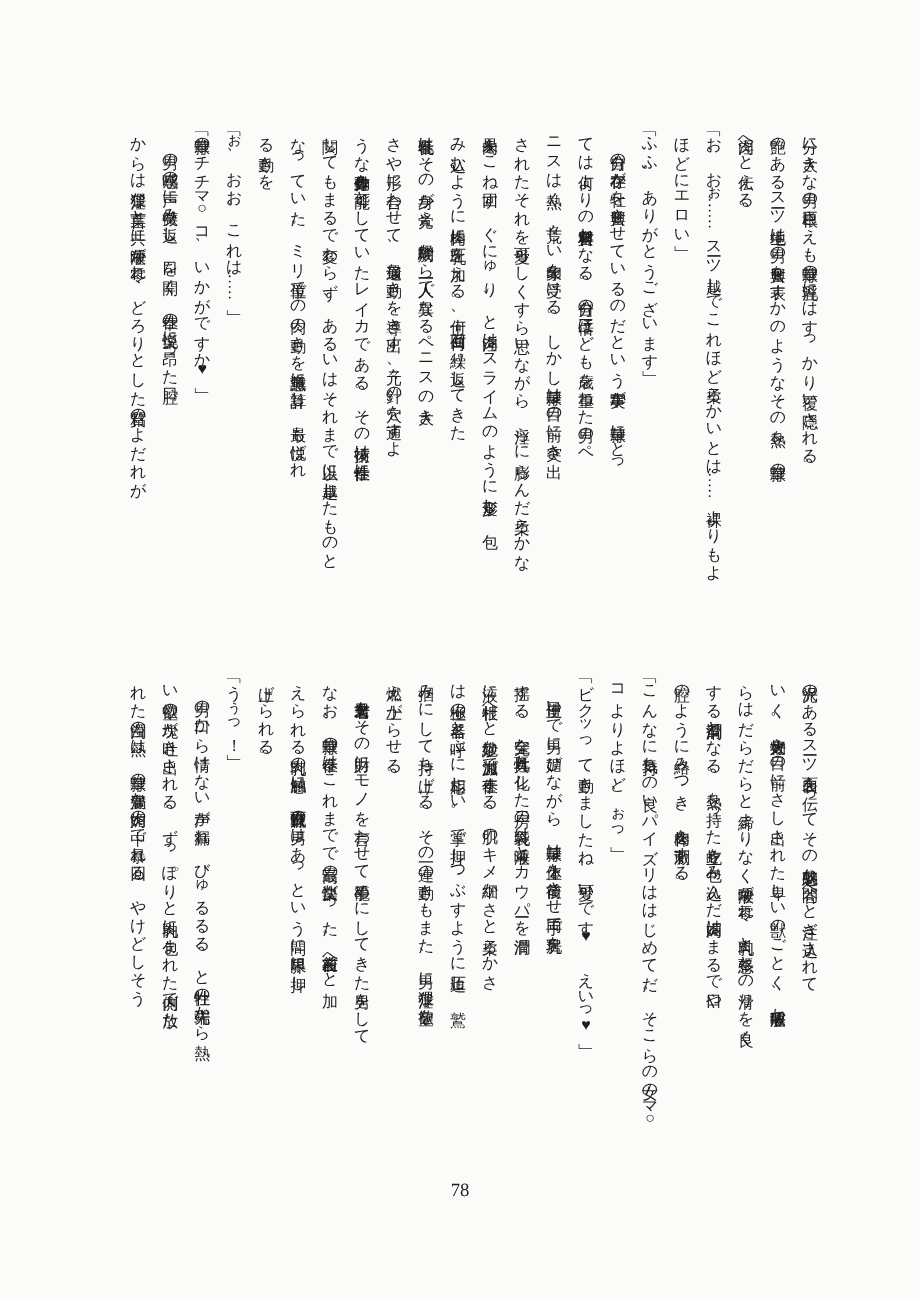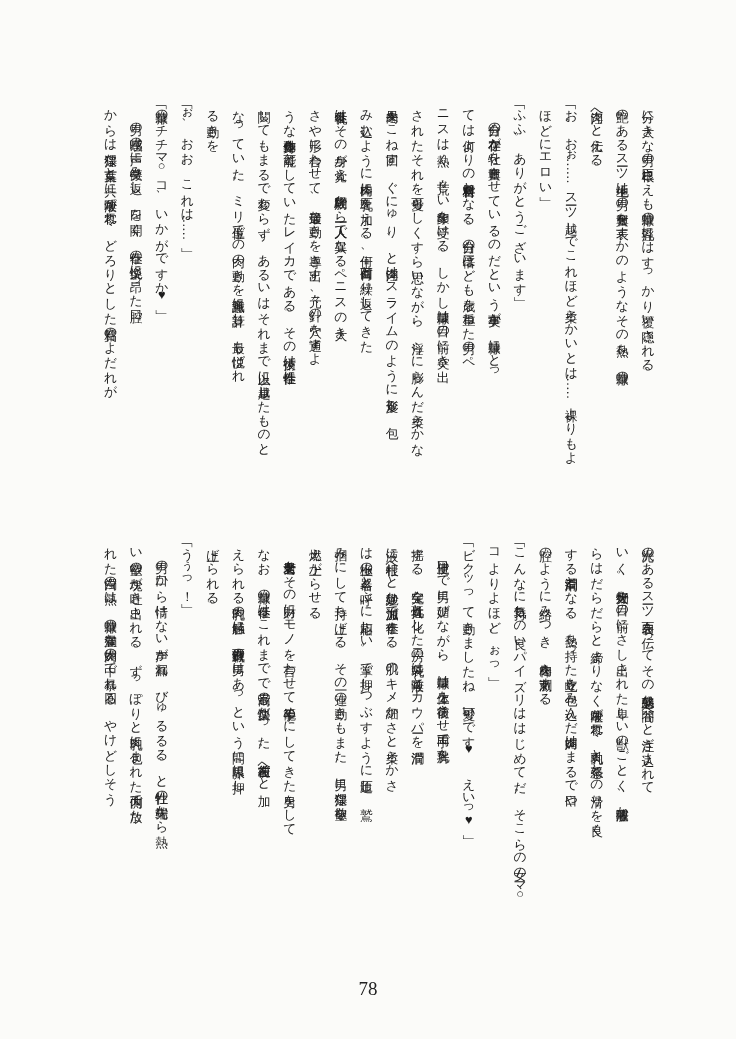--- a/index.html
+++ b/index.html
@@ -31,25 +31,25 @@
     text-align: left;
   }
   .text-block.top { top: 101px; height: 388px; }
   .text-block.bottom { top: 539px; height: 388px; }
   .tcol {
     white-space: nowrap;
     overflow: visible;
   }
   .page-number {
     position: absolute;
-    top: 978px;
+    top: 945px;
     left: 368px;
     transform: translateX(-50%);
     font-family: "Liberation Serif", "DejaVu Serif", serif;
-    font-size: 19px;
+    font-size: 15px;
     color: #222;
   }
 </style>
 </head>
 <body>
 
 <div class="page">
 
   <div class="text-block top">
     <div class="tcol">分に大きな男の巨根さえも隷華の淫乳にはすっかり覆い隠される。</div>

